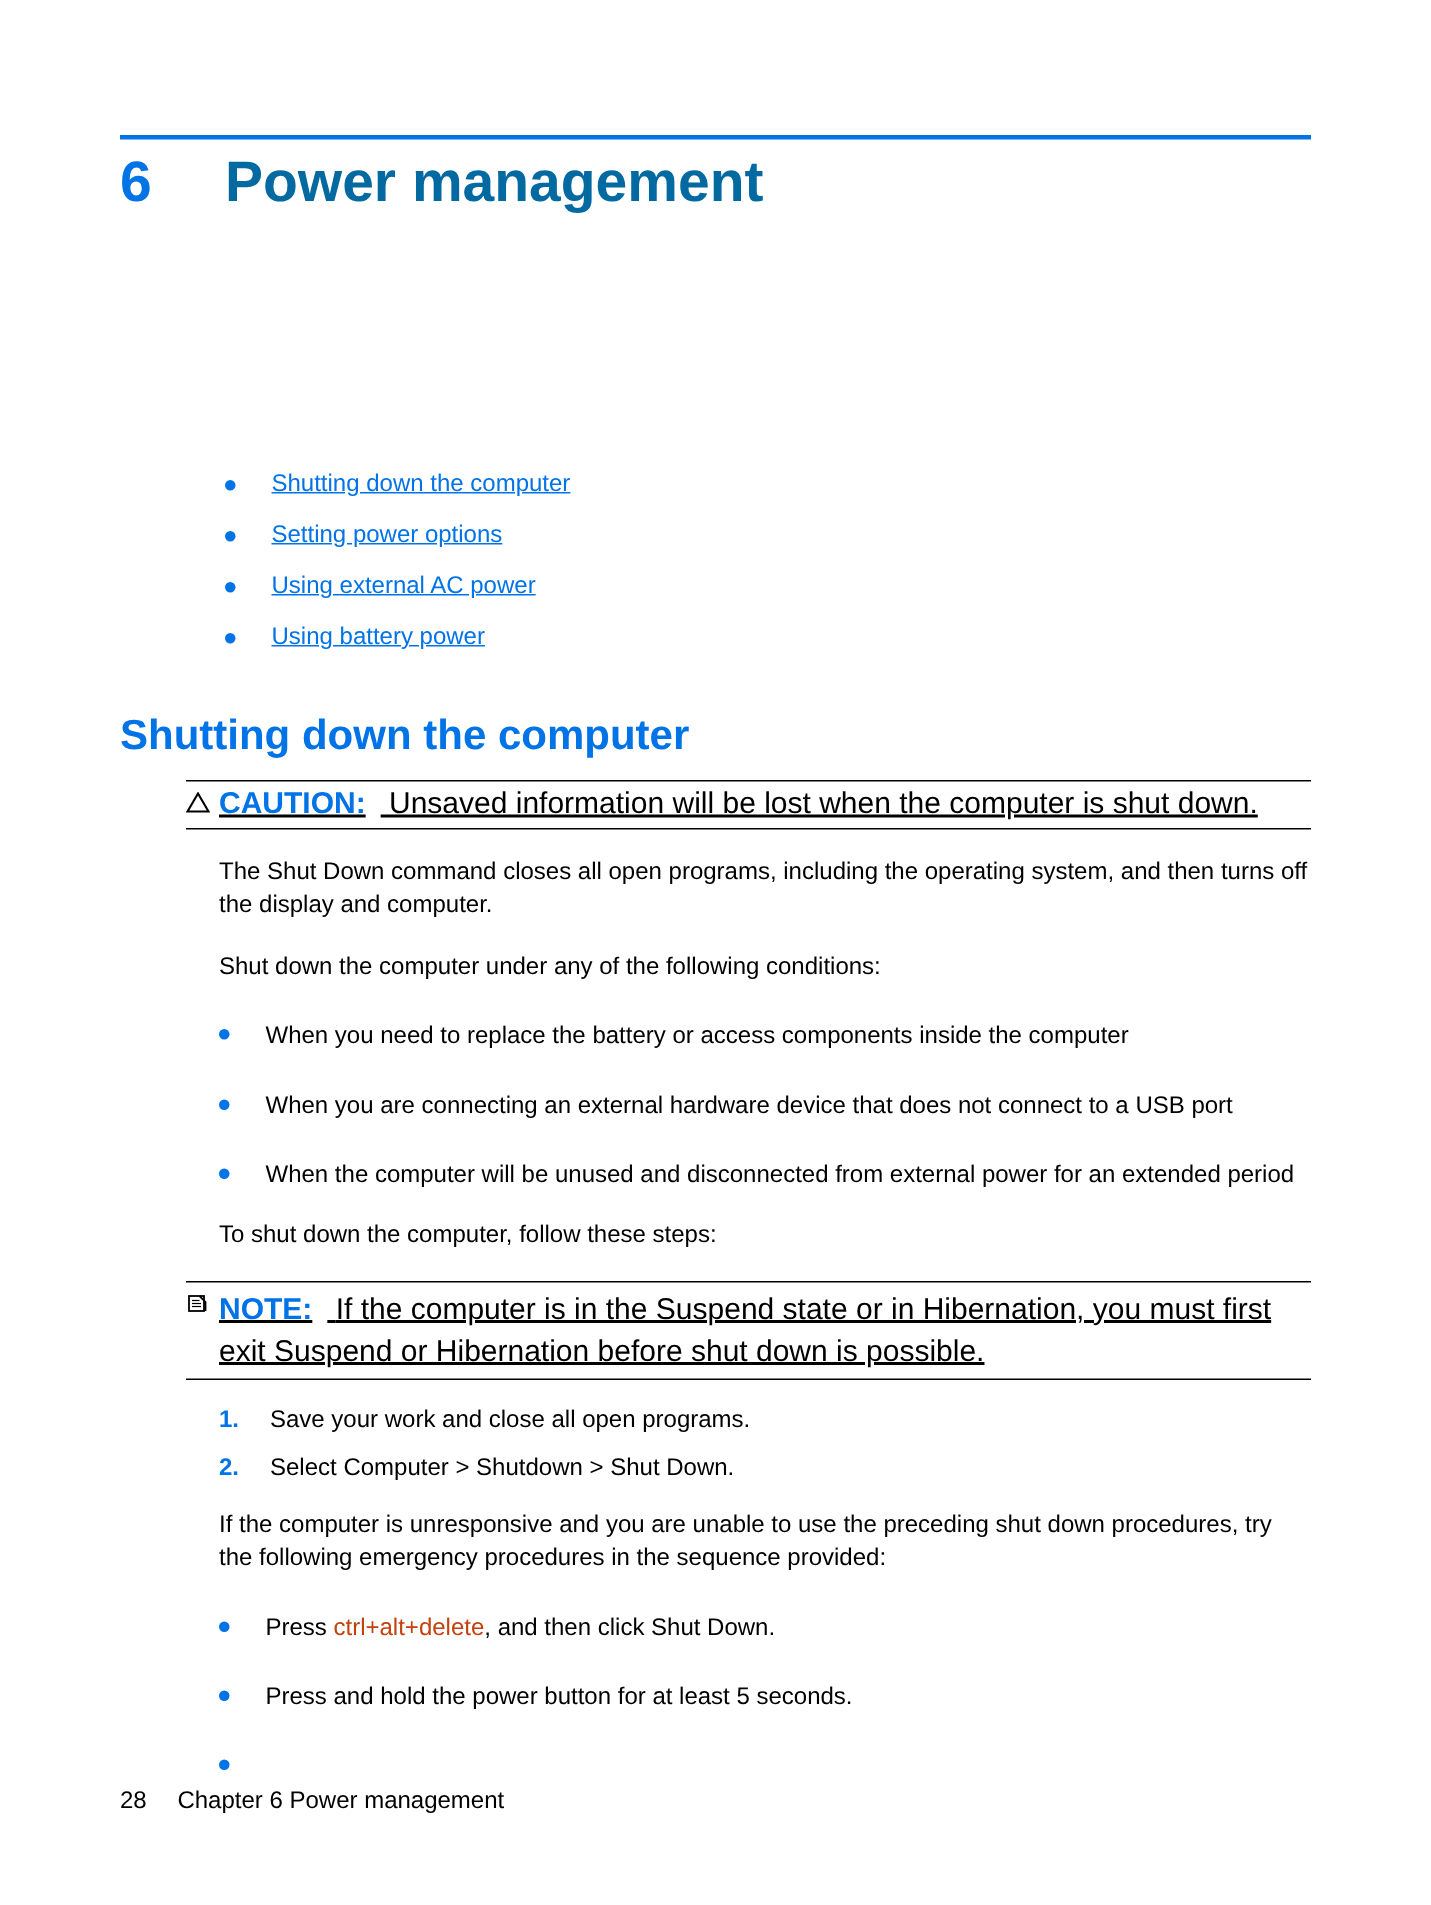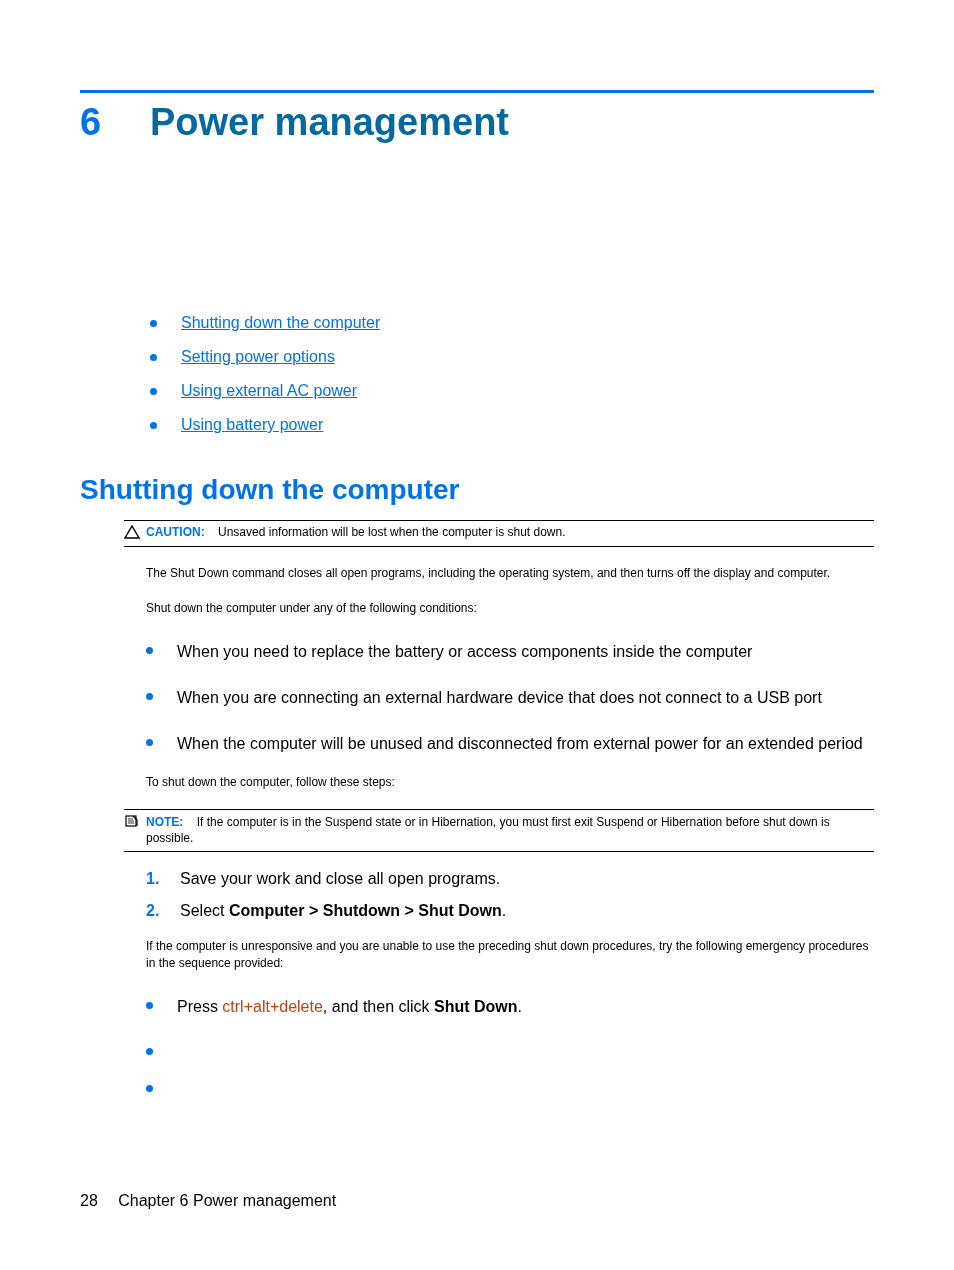--- a/index.html
+++ b/index.html
@@ -62,43 +62,44 @@
     font-size: 28px;
     font-weight: bold;
     margin-bottom: 14px;
   }
   .callout {
     border-top: 1px solid #000;
     border-bottom: 1px solid #000;
     padding: 4px 0;
     margin-left: 44px;
     margin-bottom: 18px;
-    font-size: 12px;
+    font-size: 20px;
     display: flex;
     align-items: flex-start;
+    text-decoration: underline;
   }
   .callout .icon {
     width: 22px;
     flex-shrink: 0;
     text-align: left;
   }
   .callout .label {
     color: #0073e6;
     font-weight: bold;
     margin-right: 10px;
   }
   .callout-text {
     flex: 1;
   }
   .note-callout .callout-text {
     line-height: 1.4;
   }
   .body-text {
     margin-left: 66px;
-    font-size: 12px;
+    font-size: 16px;
     line-height: 1.4;
     margin-bottom: 18px;
   }
   .bullet-list {
     margin-left: 66px;
     margin-bottom: 18px;
   }
   .bullet-row {
     display: flex;
     align-items: flex-start;
@@ -119,21 +120,21 @@
     align-items: flex-start;
     font-size: 16px;
     margin-bottom: 14px;
   }
   .ordered-num {
     color: #0073e6;
     font-weight: bold;
     width: 34px;
     flex-shrink: 0;
   }
-  .bold { font-weight: bold; }
+  .bold { font-weight: normal; }
   .kbd { color: #c2410c; }
   .footer {
     position: absolute;
     bottom: 60px;
     left: 80px;
     font-size: 16px;
   }
   .footer .page-num { margin-right: 16px; }
 </style>
 </head>
@@ -232,20 +233,21 @@
 
   <div class="bullet-list">
     <div class="bullet-row">
       <div class="bullet"></div>
       <span>
         <span>Press </span><span class="kbd">ctrl+alt+delete</span><span>, and then click </span><span class="bold">Shut Down</span><span>.</span>
       </span>
     </div>
     <div class="bullet-row">
       <div class="bullet"></div>
+      <span>Press and hold the power button for at least 5 seconds.</span>
     </div>
     <div class="bullet-row">
       <div class="bullet"></div>
     </div>
   </div>
 </div>
 
 <div class="footer">
   <span class="page-num">28</span>
   <span>Chapter 6   Power management</span>

